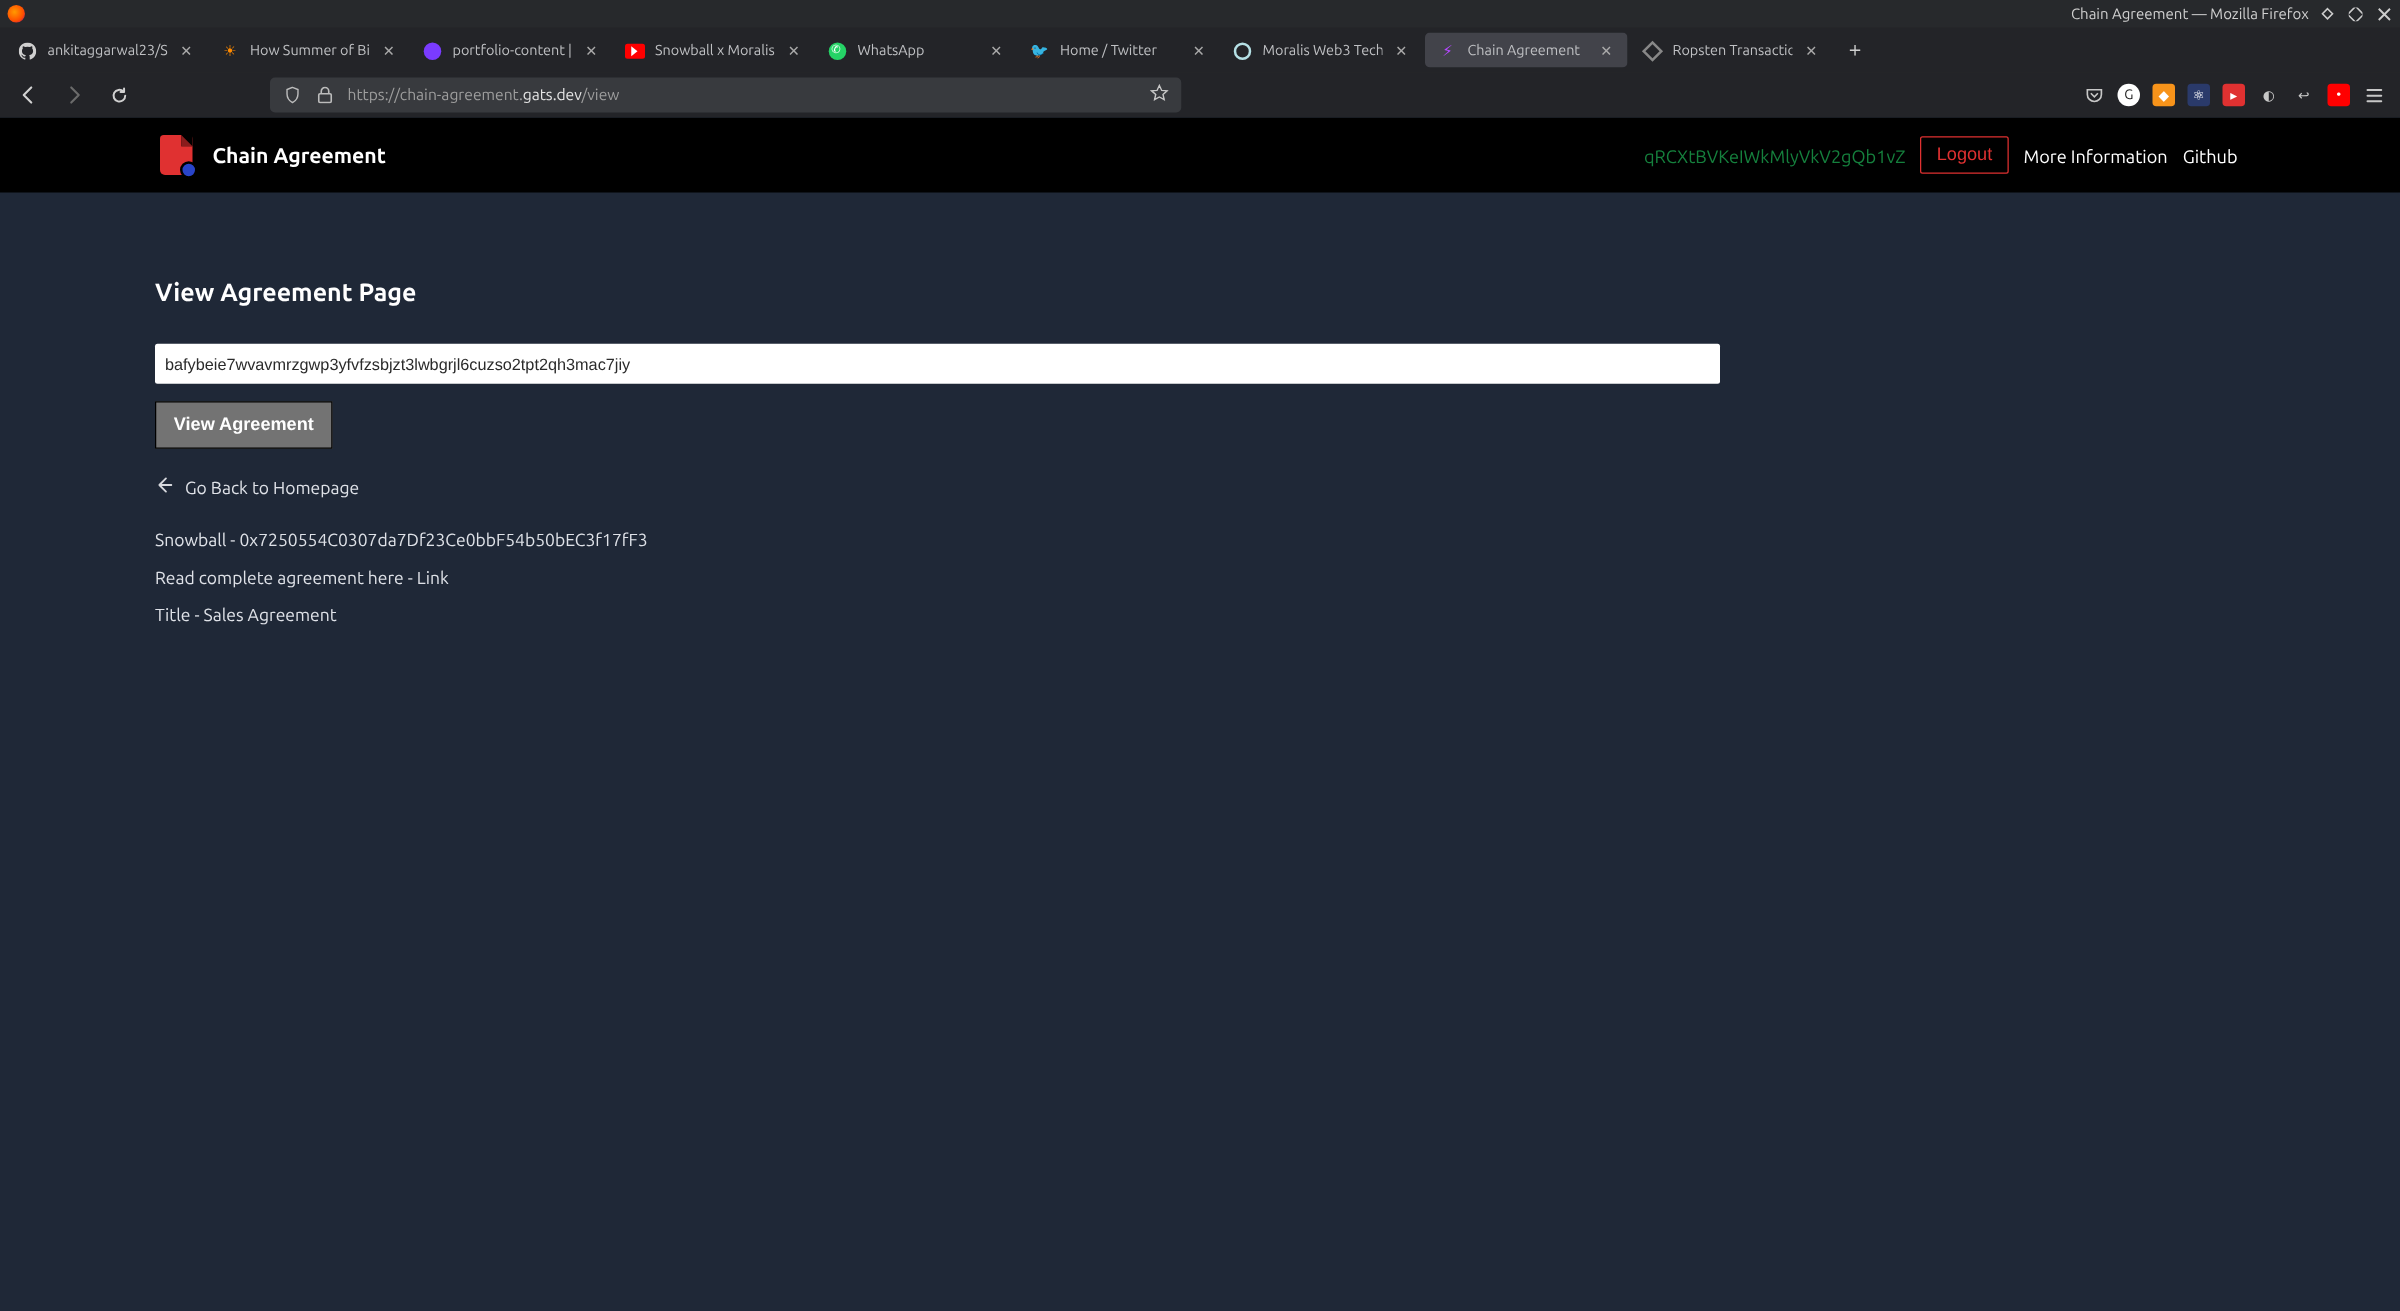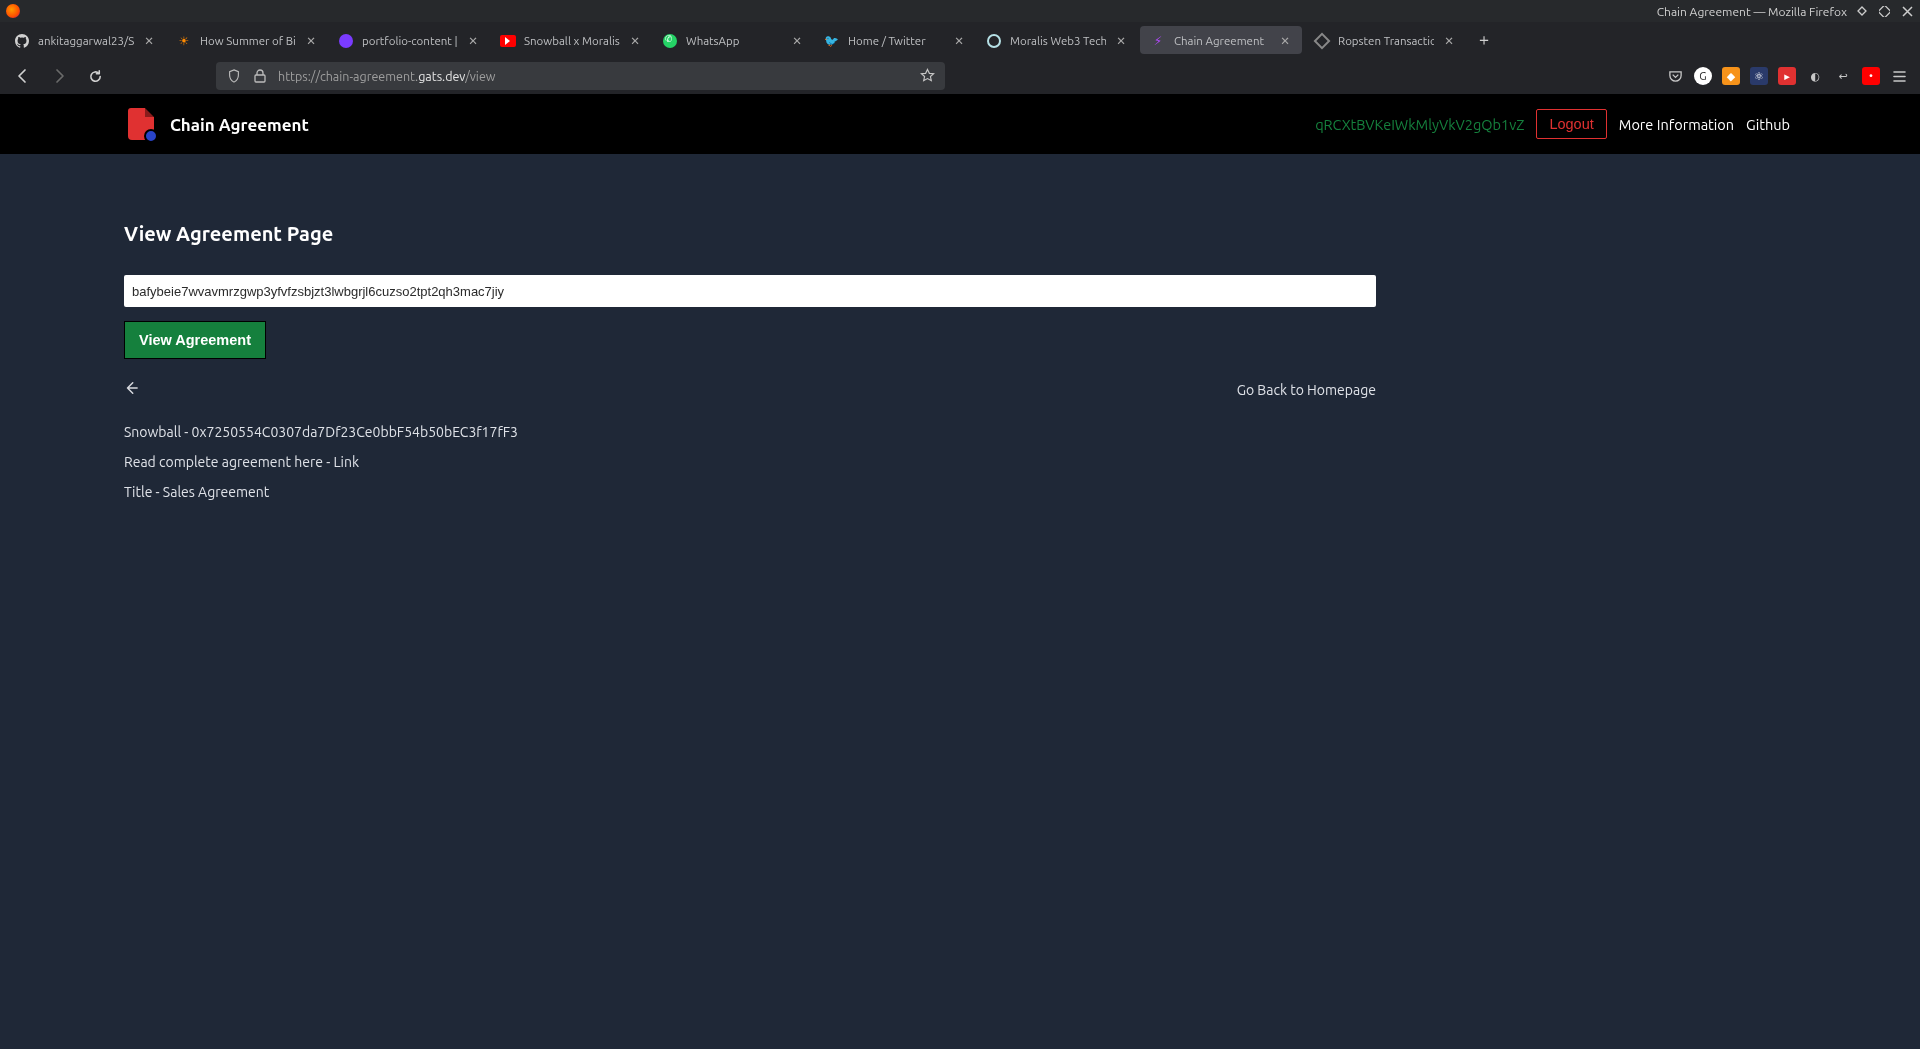--- a/index.html
+++ b/index.html
@@ -252,37 +252,36 @@
     border:none;
     border-radius:2px;
     padding: 0 8px;
     font-size:13px;
     background:#fff;
     color:#2b2b2b;
     outline:none;
   }
   .primary-btn {
     margin-top:14px;
-    background:#15803d;
+    background:#737373;
     color:#fff;
     border:1px solid #000;
     padding:10px 14px;
     font-size:14.5px;
     font-weight:600;
     cursor:pointer;
   }
   .back-row {
     margin-top:22px;
     display:flex;
     align-items:center;
     gap:10px;
     color:#dfe2e8;
     font-size:14px;
     cursor:pointer;
-    justify-content:space-between;
   }
   .info-line {
     margin-top:26px;
     font-size:14px;
     color:#dfe2e8;
   }
   .info-line + .info-line { margin-top:14px; }
   .link-text { color:#dfe2e8; text-decoration: none; cursor:pointer; }
 </style>
 </head>

